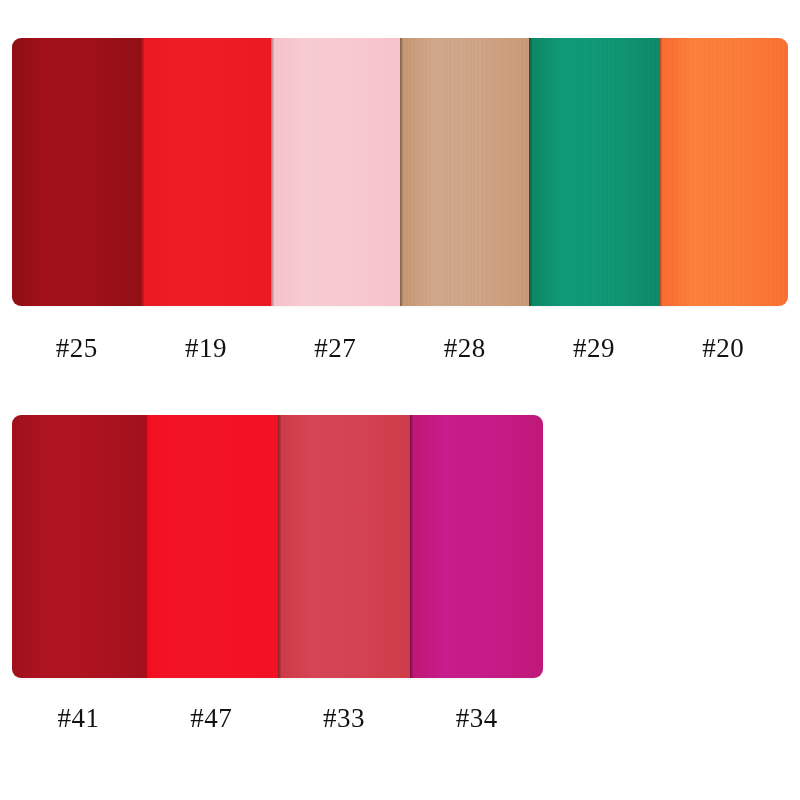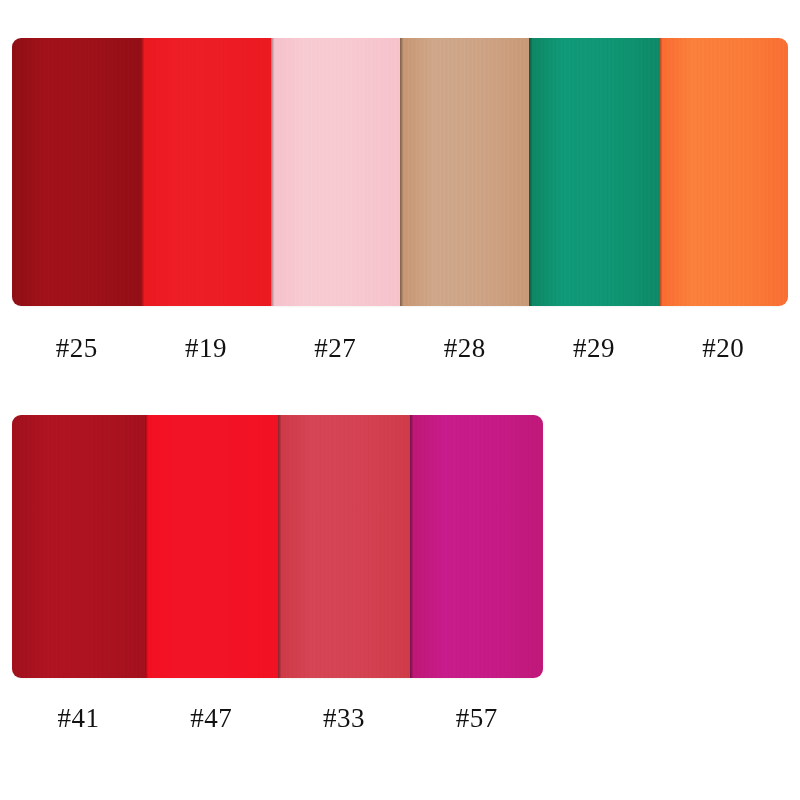--- a/index.html
+++ b/index.html
@@ -172,16 +172,16 @@
       <div class="swatch" style="background-color: rgb(197, 26, 132);">
           <span class="fabric"></span>
         </div>
     </div>
   </div>
 
   <div class="caption-strip" id="row2-captions">
     <span class="caption">#41</span>
     <span class="caption">#47</span>
     <span class="caption">#33</span>
-    <span class="caption">#57</span>
+    <span class="caption">#34</span>
   </div>
 
 </div>
 
 </body></html>

